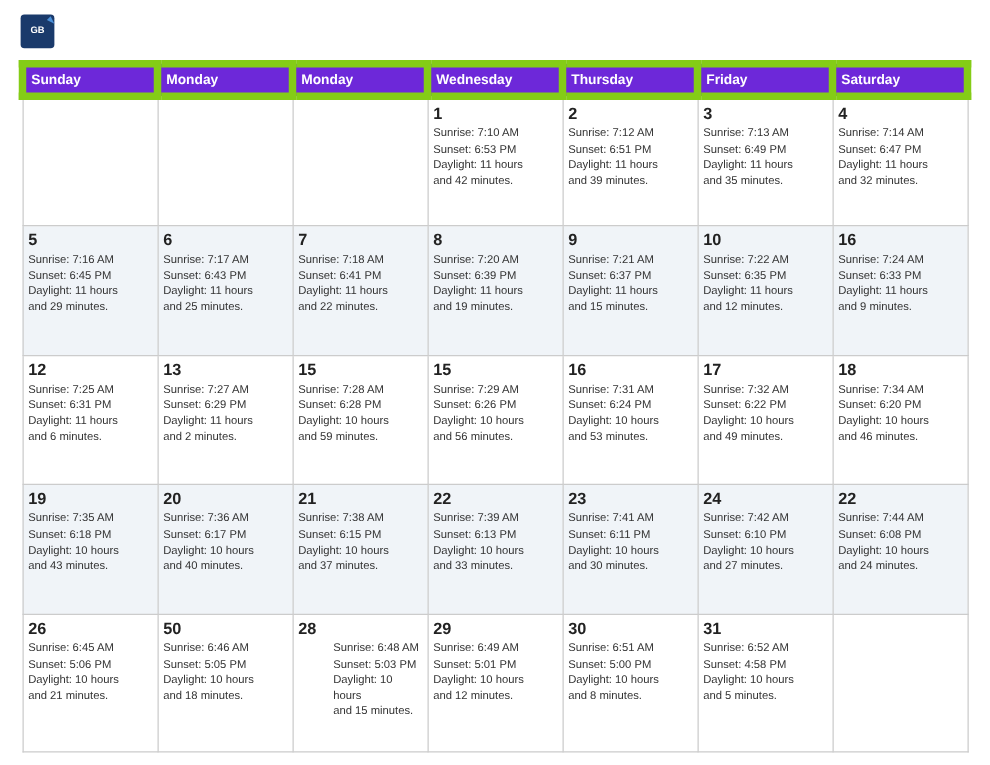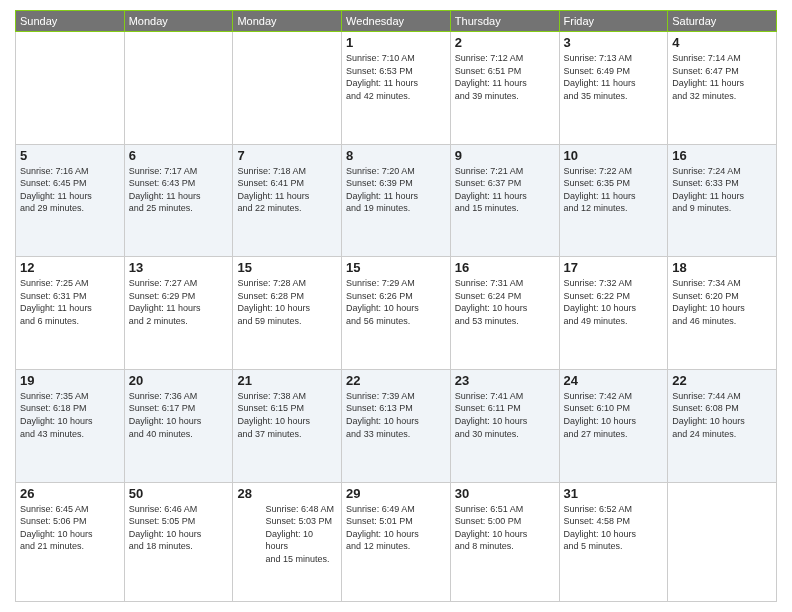--- a/index.html
+++ b/index.html
@@ -51,26 +51,26 @@
       color: #444;
     }
     .calendar {
       flex: 1;
       border: 1px solid #ccc;
       border-collapse: collapse;
       width: 100%;
       table-layout: fixed;
     }
     .calendar th {
-      background: #737373;
+      background: #6d28d9;
       color: #fff;
       font-size: 11px;
-      font-weight: normal;
+      font-weight: bold;
       padding: 4px 4px;
-      border: 1px solid #84cc16;
+      border: 6px solid #84cc16;
       text-align: left;
     }
     .calendar td {
       border: 1px solid #ccc;
       vertical-align: top;
       padding: 3px 4px;
       font-size: 9.5px;
       color: #222;
       width: calc(100% / 7);
       height: 82px;
@@ -94,20 +94,37 @@
       background: #f0f4f8;
     }
     .row-white td {
       background: #ffffff;
     }
   </style>
 </head>
 <body>
 
 <div class="page">
+  <div class="header">
+    <div class="logo">
+      <svg class="logo-icon" viewBox="0 0 40 40">
+        <rect x="2" y="2" width="36" height="36" rx="4" fill="#1a3a6b"></rect>
+        <text x="20" y="22" text-anchor="middle" font-size="10" fill="white" font-weight="bold" font-family="Arial">GB</text>
+        <polygon points="30,8 38,12 34,4" fill="#4a90d9"></polygon>
+      </svg>
+      <div class="logo-text">
+        <div></div>
+        <div></div>
+      </div>
+    </div>
+    <div class="title-section">
+      <div class="month-title"></div>
+      <div class="location"></div>
+    </div>
+  </div>
 
   <table class="calendar">
     <thead>
       <tr>
       <th>Sunday</th>
           <th>Monday</th>
           <th>Monday</th>
           <th>Wednesday</th>
           <th>Thursday</th>
           <th>Friday</th>

